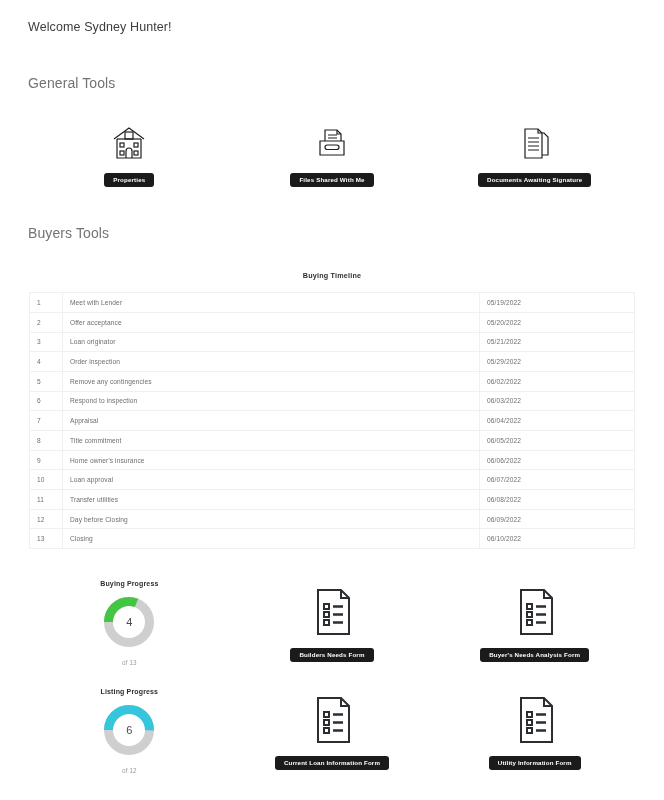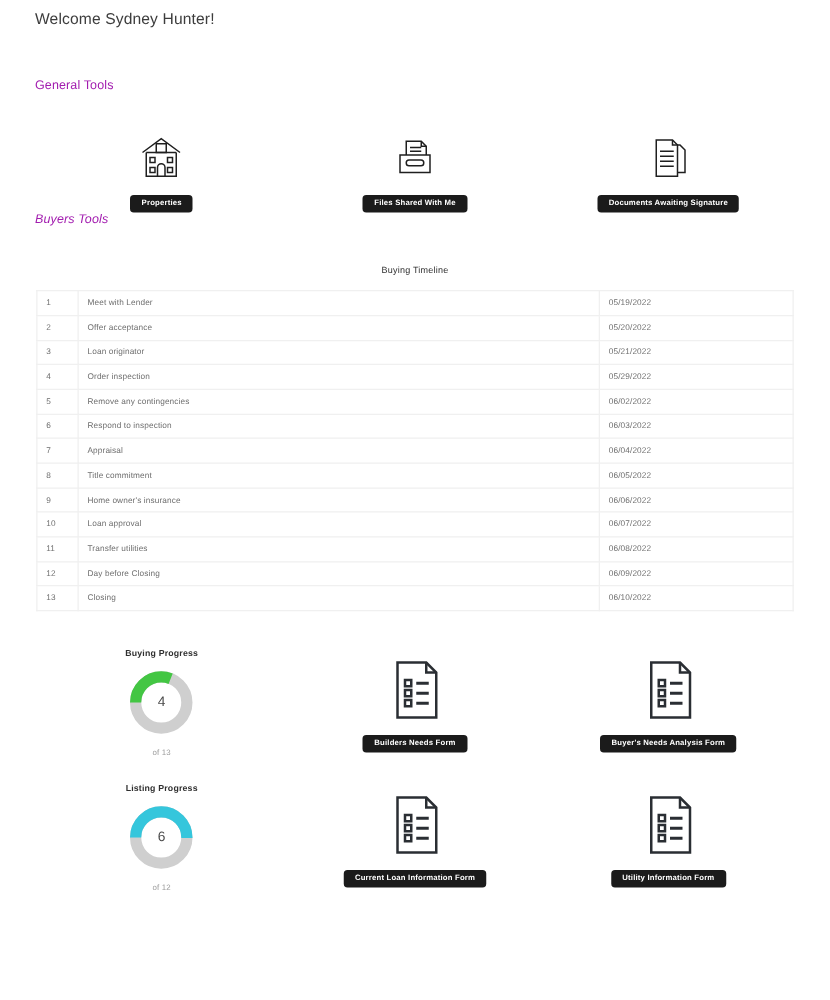--- a/index.html
+++ b/index.html
@@ -4,32 +4,32 @@
 <style>
   * { box-sizing: border-box; }
   html, body {
     margin: 0; padding: 0;
     width: 664px; height: 800px;
     background: #ffffff;
     font-family: "Liberation Sans", sans-serif;
     color: #3a3a3a;
     overflow: hidden;
   }
-  .page { position: relative; width: 664px; height: 800px; padding: 0 28px; }
+  .page { position: relative; width: 664px; height: 800px; padding: 12px 28px; }
 
   .welcome {
     font-size: 12.5px;
     color: #3d3d3d;
     padding-top: 8px;
     letter-spacing: 0.1px;
   }
 
   .section-title {
-    font-size: 10px;
-    color: #a21caf;
+    font-size: 14px;
+    color: #737373;
     letter-spacing: 0.1px;
   }
 
   
   .tiles {
     display: flex;
     width: 100%;
   }
   .tile {
     flex: 1 1 0;
@@ -53,21 +53,21 @@
     padding: 4px 9px 4px 9px;
     border-radius: 3px;
     white-space: nowrap;
     line-height: 1;
   }
 
   
   .table-title {
     text-align: center;
     font-size: 7.2px;
-    font-weight: normal;
+    font-weight: bold;
     color: #2f2f2f;
     letter-spacing: 0.2px;
   }
   table.timeline {
     width: 605px;
     margin: 0 auto;
     border-collapse: collapse;
     table-layout: fixed;
   }
   table.timeline td {
@@ -160,21 +160,21 @@
           <path d="M18 12 L31 12 L35 16 L35 34 L18 34 Z"></path>
           <path d="M12 8 L25 8 L29 12 L29 37 L12 37 Z" fill="#ffffff"></path>
           <path d="M25 8 L25 12 L29 12"></path>
           <path d="M15 17 L26 17 M15 21 L26 21 M15 25 L26 25 M15 29 L26 29"></path>
         </svg>
       </div>
       <div class="tile-label">Documents Awaiting Signature</div>
     </div>
   </div>
 
-  <div class="section-title" style="font-style:italic;">Buyers Tools</div>
+  <div class="section-title" style="margin-top:38px;">Buyers Tools</div>
 
   <div class="table-title" style="margin-top:30px;">Buying Timeline</div>
 
   <table class="timeline" style="margin-top:12px;">
     <tbody>
       <tr>
           <td class="c-idx">1</td>
           <td class="c-task">Meet with Lender</td>
           <td class="c-date">05/19/2022</td>
         </tr>

